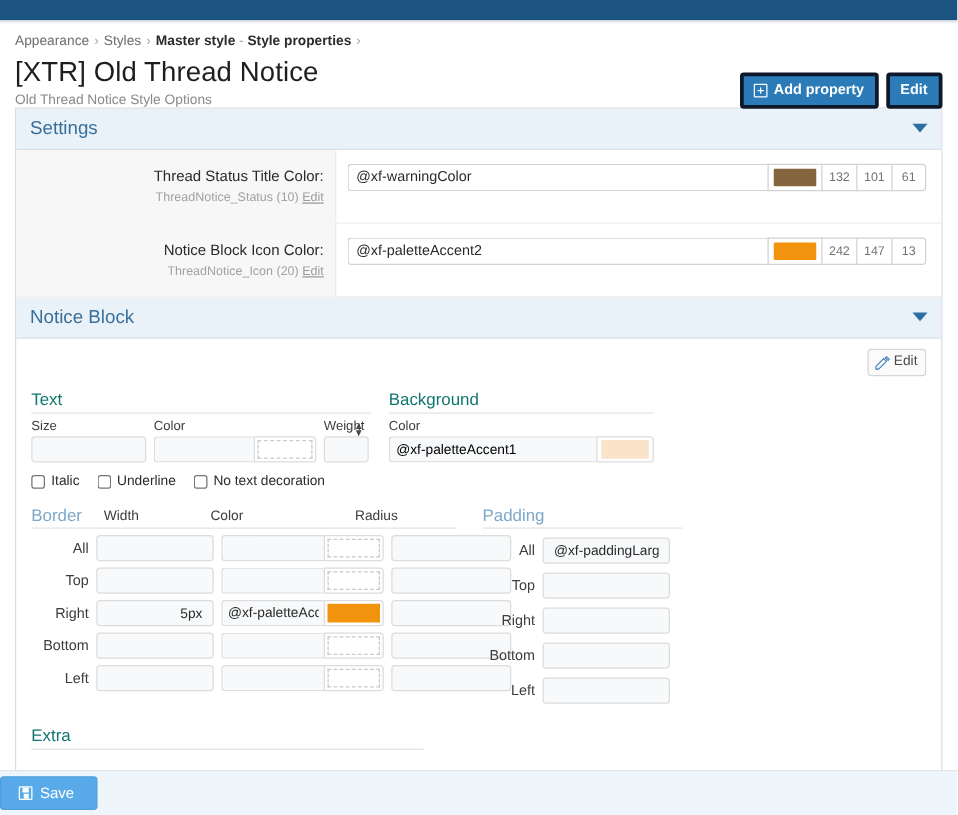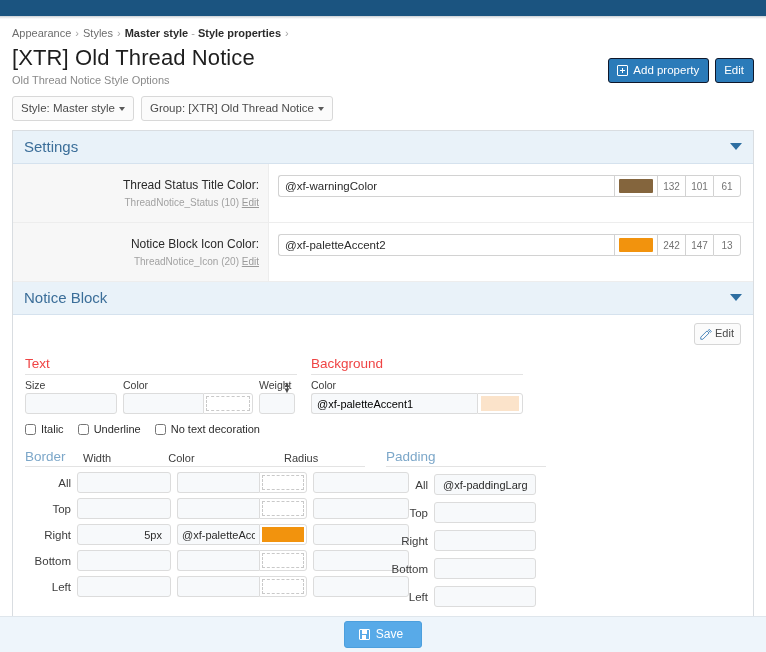--- a/index.html
+++ b/index.html
@@ -33,24 +33,25 @@
   .breadcrumb .sep-dash { color: #a5a5a5; margin: 0 3px; }
 
   h1.page-title {
     font-size: 22px; font-weight: normal; color: #1e1e1e;
     margin: 5px 0 0 0; line-height: 26px; letter-spacing: 0.1px;
   }
   .page-subtitle { font-size: 11px; color: #8a8a8a; margin-top: 3px; }
 
   .header-actions { position: absolute; right: 12px; top: 39px; display: flex; gap: 6px; }
   .btn-primary {
-    background: #2b7bb9; border: 1px solid #0f172a; color: #fff;
+    background: #2b7bb9; border: 3px solid #0f172a; color: #fff;
     border-radius: 3px; font-size: 11.5px; padding: 4px 9px 5px 8px;
     display:inline-flex; align-items:center; gap:5px; cursor: pointer;
     line-height: 14px;
+    font-weight: bold;
   }
   .btn-primary .glyph {
     display:inline-block; width:11px; height:11px; border:1px solid #fff;
     position: relative; border-radius:1px;
   }
   .btn-primary .glyph::before, .btn-primary .glyph::after {
     content:""; position:absolute; background:#fff;
   }
   .btn-primary .glyph::before { left:2px; right:2px; top:4px; height:1px; }
   .btn-primary .glyph::after  { top:2px; bottom:2px; left:4px; width:1px; }
@@ -123,21 +124,21 @@
   .pencil {
     display:inline-block; width:12px; height:12px; position:relative;
   }
   .pencil svg { display:block; }
 
   .cols { display:flex; margin-top: 11px; }
   .col-text { width: 272px; }
   .col-bg { width: 212px; margin-left:14px; }
 
   .grp-title {
-    font-size: 13.5px; color:#ef4444; border-bottom:1px solid #e3e3e3;
+    font-size: 13.5px; color:#0f766e; border-bottom:1px solid #e3e3e3;
     padding-bottom: 3px; margin-bottom: 3px; font-weight: normal;
   }
   .flabel { font-size: 10.5px; color:#3c3c3c; line-height: 15px; }
   .fin {
     border:1px solid #dcdcdc; background:#f7f9fb; border-radius:3px;
     height:21px; width:100%; font-size:11px; padding: 1px 5px; color:#2b2b2b;
     font-family:"Liberation Sans", sans-serif; outline:none;
   }
 
   .text-row { display:flex; gap:6px; align-items:flex-end; }
@@ -178,21 +179,21 @@
     font-family:"Liberation Sans", sans-serif; outline:none; min-width:0;
   }
   .bg-color-wrap .sw { width:46px; height:21px; border:1px solid #dcdcdc; background:#fff; border-radius:0 3px 3px 0; padding:2px 3px;}
   .bg-color-wrap .sw i { display:block; width:100%; height:100%; }
 
   
   .bp-wrap { display:flex; margin-top: 14px; }
   .border-sec { width: 340px; }
   .padding-sec { width: 160px; margin-left: 21px; }
 
-  .bp-head { display:flex; align-items:flex-end; border-bottom:1px solid #e3e3e3; padding-bottom:2px; }
+  .bp-head { display:flex; align-items:center; border-bottom:1px solid #e3e3e3; padding-bottom:2px; }
   .bp-head .grp-title2 {
     font-size: 13.5px; color:#7ca7c9; font-weight:normal; width: 58px; flex-shrink:0;
   }
   .bp-head .colhd { font-size: 11px; color:#3c3c3c; }
   .hd-width { width: 94px; margin-left: 0px; }
   .hd-color { width: 130px; margin-left: 6px; }
   .hd-radius { width: 96px; margin-left: 6px; }
 
   .bp-row { display:flex; align-items:center; margin-top: 5px; }
   .bp-row .rlabel {
@@ -221,21 +222,21 @@
   .pad-row .rlabel { width: 48px; text-align:right; padding-right:6px; font-size:11.5px; color:#3c3c3c; }
   .pad-row .bin { width: 102px; }
 
   
   .extra-sec { margin-top: 18px; width: 314px; }
 
   
   .footer {
     position:absolute; left:0; right:0; bottom:0; height:36px;
     background:#eef5fb; border-top:1px solid #dfe6ec;
-    display:flex; align-items:center; justify-content:center;
+    display:flex; align-items:center; 
   }
   .btn-save {
     background:#58aae8; border:1px solid #4c9fdd; color:#fff; border-radius:3px;
     font-size:12px; padding:5px 18px 6px 14px; cursor:pointer;
     display:inline-flex; align-items:center; gap:6px; line-height:14px;
   }
   .disk {
     display:inline-block; width:11px; height:11px; border:1px solid #fff;
     border-radius:1px; position:relative;
   }
@@ -266,28 +267,20 @@
 
     <div class="header-actions">
       <button class="btn-primary">
         <span class="glyph"></span>
         <span>Add property</span>
       </button>
       <button class="btn-primary">Edit</button>
     </div>
   </div>
 
-  <div class="filterbar">
-    <button class="filter-btn">
-      <span>Style: Master style</span><span class="caret-dn"></span>
-    </button>
-    <button class="filter-btn">
-      <span>Group: [XTR] Old Thread Notice</span><span class="caret-dn"></span>
-    </button>
-  </div>
 
   <div class="content">
 
     <div class="section-head">
       <span class="ttl">Settings</span>
       <span class="caret-section"></span>
     </div>
 
     <div class="srow">
       <div class="srow-label">

